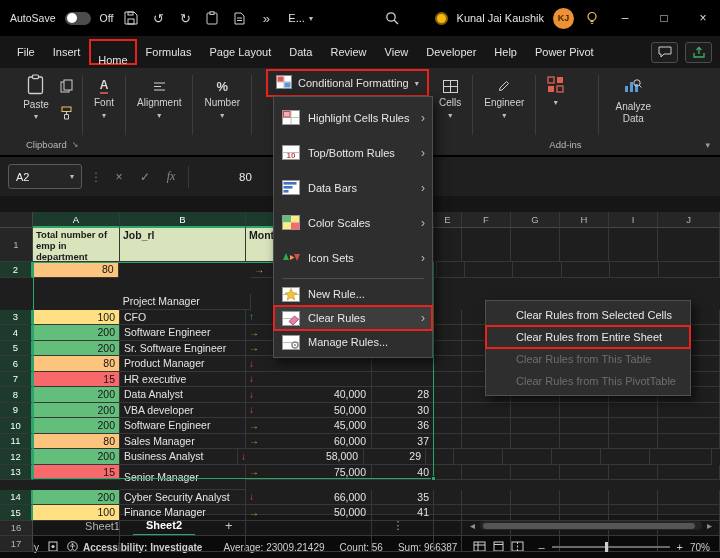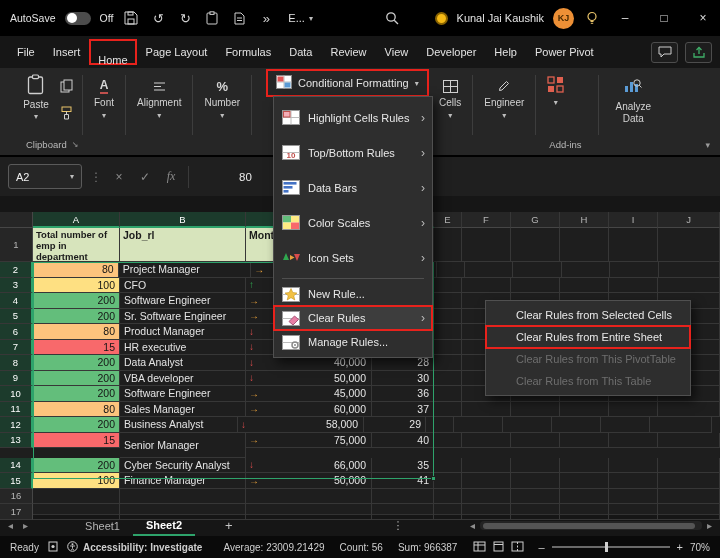--- a/index.html
+++ b/index.html
@@ -176,22 +176,22 @@
       <span class="win-btn">□</span>
       <span class="win-btn close">×</span>
     </div>
   </div>
 
   <div class="menubar">
     <div class="mtabs">
         <div class="mtab">File</div>
         <div class="mtab">Insert</div>
         <div class="mtab annotated">Home</div>
+        <div class="mtab">Formulas</div>
         <div class="mtab">Page Layout</div>
-        <div class="mtab">Formulas</div>
         <div class="mtab">Data</div>
         <div class="mtab">Review</div>
         <div class="mtab">View</div>
         <div class="mtab">Developer</div>
         <div class="mtab">Help</div>
         <div class="mtab">Power Pivot</div>
       </div>
     <div class="mb-right">
       <span class="mb-btn">
           <svg width="14" height="12" viewBox="0 0 14 12">
@@ -368,21 +368,21 @@
         <div class="cell" style="width: 28px; height: 34px;"></div>
         <div class="cell" style="width: 49px; height: 34px;"></div>
         <div class="cell" style="width: 49px; height: 34px;"></div>
         <div class="cell" style="width: 49px; height: 34px;"></div>
         <div class="cell" style="width: 49px; height: 34px;"></div>
         <div class="cell" style="width: 62px; height: 34px;"></div>
       </div>
       <div class="srow">
         <div class="rowhdr sel" style="height: 15.5px;">2</div>
         <div class="cell num a-val" style="width: 87px; height: 15.5px; background: rgb(253, 196, 125);">80</div>
-        <div class="cell b-val" style="width: 134px; height: 15.5px;">Project Manager</div>
+        <div class="cell b-val" style="width: 134px; height: 15.5px; margin-top: 32px;">Project Manager</div>
         <div class="cell c-val" style="width: 126px; height: 15.5px;">
           <span class="cicon" style="color: rgb(233, 162, 59);">→</span>
         </div>
         <div class="cell num d-val" style="width: 62px; height: 15.5px;"></div>
         <div class="cell" style="width: 28px; height: 15.5px;"></div>
         <div class="cell" style="width: 49px; height: 15.5px;"></div>
         <div class="cell" style="width: 49px; height: 15.5px;"></div>
         <div class="cell" style="width: 49px; height: 15.5px;"></div>
         <div class="cell" style="width: 49px; height: 15.5px;"></div>
         <div class="cell" style="width: 62px; height: 15.5px;"></div>
@@ -780,17 +780,17 @@
             <circle cx="13" cy="10" r="1" fill="#8a8a8a"></circle>
           </svg>
         </span>
         <span>Manage Rules...</span>
       </div>
     </div>
 
   <div class="cr-submenu">
       <div class="sub-item">Clear Rules from Selected Cells</div>
       <div class="sub-item annotated">Clear Rules from Entire Sheet</div>
+      <div class="sub-item disabled">Clear Rules from This Table</div>
       <div class="sub-item disabled">Clear Rules from This PivotTable</div>
-      <div class="sub-item disabled">Clear Rules from This Table</div>
     </div>
 
 </div>
 
 </body></html>

